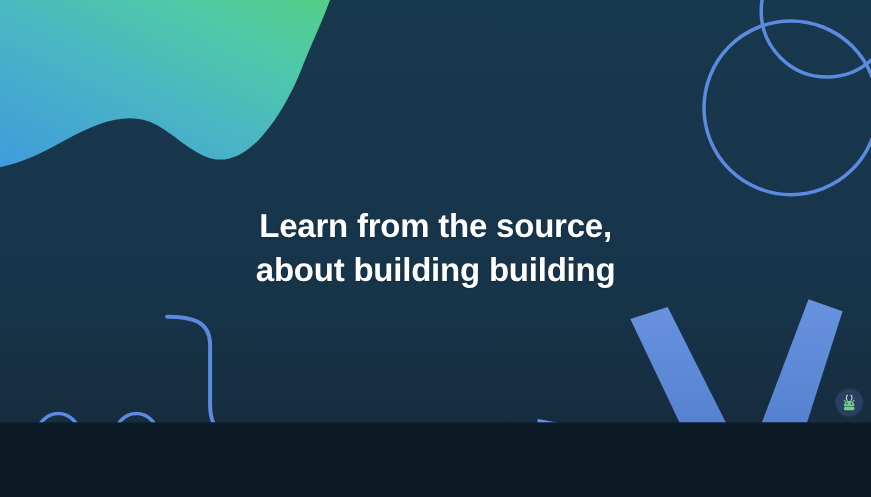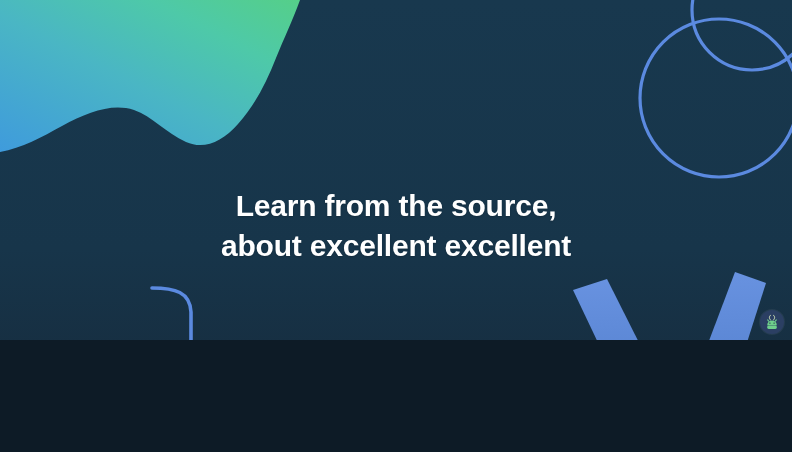--- a/index.html
+++ b/index.html
@@ -8,21 +8,21 @@
     padding: 0;
     background: #0d1b26;
   }
   body {
     font-family: "Liberation Sans", sans-serif;
   }
 
   #slide {
     position: relative;
     width: 792px;
-    height: 340px;
+    height: 384px;
     overflow: hidden;
     background: #17374d;
   }
 
   #bg-svg {
     position: absolute;
     top: 0;
     left: 0;
     width: 792px;
     height: 452px;
@@ -144,21 +144,21 @@
         <polygon points="735,272 766,283 712,452 667,452"></polygon>
         <polygon points="484,406 489,381 792,436 792,452 700,452"></polygon>
       </g>
 
     </g>
   </svg>
 
   <div id="headline">
     <div class="lines">
       <span class="hl-line">Learn from the source,</span>
-      <span class="hl-line">about excellent excellent</span>
+      <span class="hl-line">about building building</span>
     </div>
   </div>
 
   <div id="logo-badge">
     <svg width="20" height="20" viewBox="0 0 20 20" aria-hidden="true">
 
       <g stroke="#cfe0b9" stroke-width="1" fill="none" stroke-linecap="round">
         <path d="M8.4,3.4 C7.6,3.4 7.6,4.2 7.6,4.8 C7.6,5.4 7.2,5.6 7.0,5.6 C7.2,5.6 7.6,5.8 7.6,6.4 C7.6,7.0 7.6,7.8 8.4,7.8"></path>
         <path d="M11.6,3.4 C12.4,3.4 12.4,4.2 12.4,4.8 C12.4,5.4 12.8,5.6 13.0,5.6 C12.8,5.6 12.4,5.8 12.4,6.4 C12.4,7.0 12.4,7.8 11.6,7.8"></path>
       </g>

